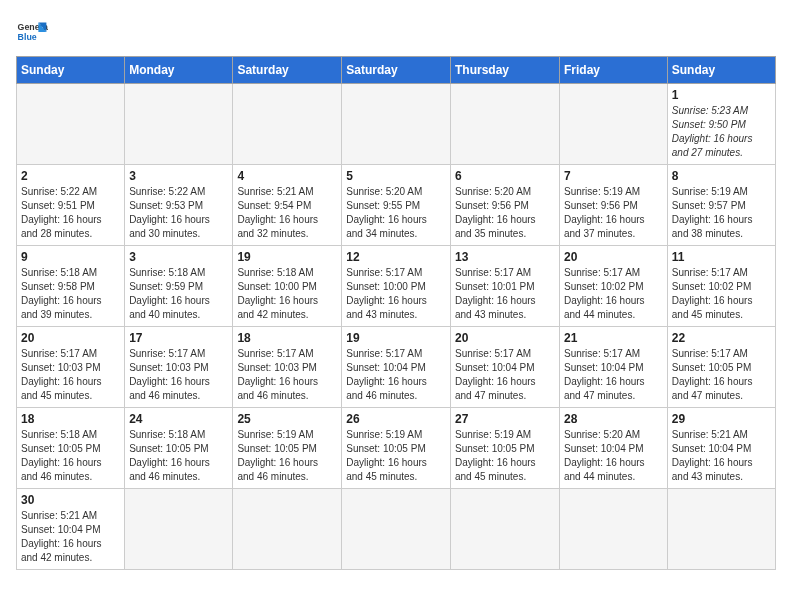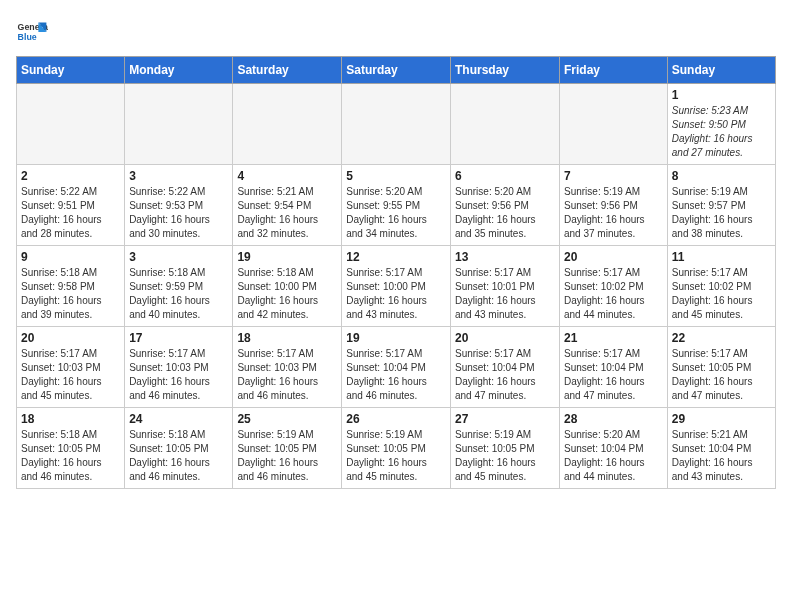--- a/index.html
+++ b/index.html
@@ -320,14 +320,29 @@
 and 44 minutes.</div>
         </td>
         <td>
           <span class="day-number">29</span>
           <div class="day-info" style="white-space: pre-line;">Sunrise: 5:21 AM
 Sunset: 10:04 PM
 Daylight: 16 hours
 and 43 minutes.</div>
         </td>
       </tr>
+      <tr class="last-row">
+        <td>
+          <span class="day-number">30</span>
+          <div class="day-info" style="white-space: pre-line;">Sunrise: 5:21 AM
+Sunset: 10:04 PM
+Daylight: 16 hours
+and 42 minutes.</div>
+        </td>
+        <td class="empty"></td>
+        <td class="empty"></td>
+        <td class="empty"></td>
+        <td class="empty"></td>
+        <td class="empty"></td>
+        <td class="empty"></td>
+      </tr>
     </tbody>
 </table>
 
 </body></html>

